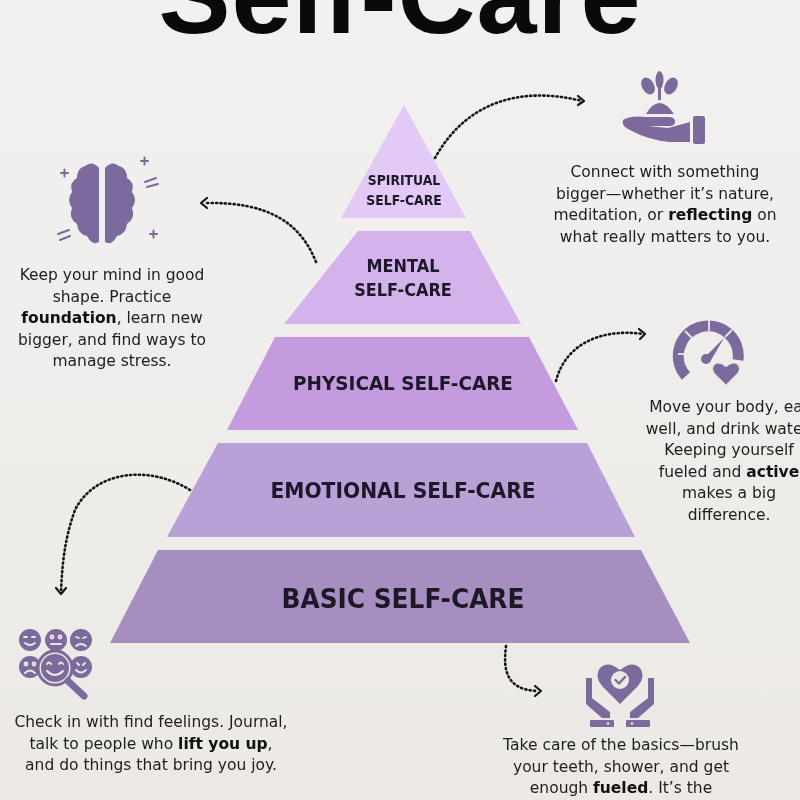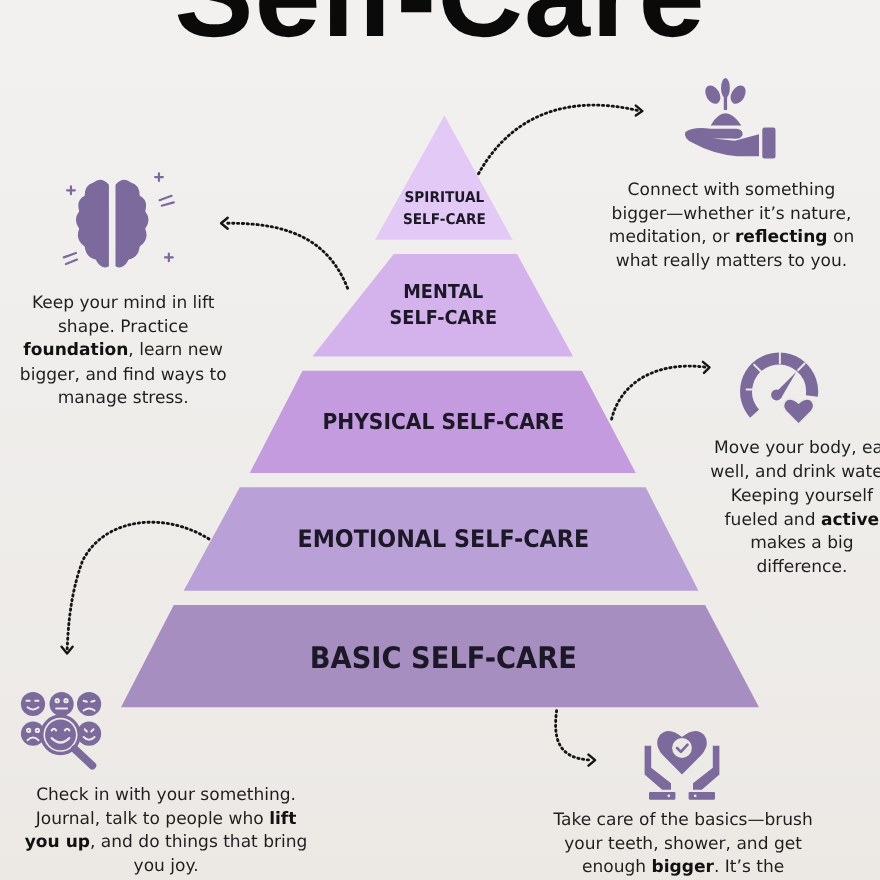--- a/index.html
+++ b/index.html
@@ -147,26 +147,26 @@
   <rect x="44" y="64" width="24" height="7" rx="1" fill="#7b6a9b"></rect>
   <circle cx="26" cy="67.5" r="1.3" fill="#ece9e5"></circle>
   <circle cx="50" cy="67.5" r="1.3" fill="#ece9e5"></circle>
 </svg>
 
 <div class="desc" style="left:550px; top:162px; width:230px;">
   <span>Connect with something bigger—whether it’s nature, meditation, or </span><b>reflecting</b><span> on what really matters to you.</span>
 </div>
 
 <div class="desc" style="left:16px; top:265px; width:192px;">
-  <span>Keep your mind in lift shape. Practice </span><b>foundation</b><span>, learn new bigger, and find ways to manage stress.</span>
+  <span>Keep your mind in good shape. Practice </span><b>foundation</b><span>, learn new bigger, and find ways to manage stress.</span>
 </div>
 
 <div class="desc" style="left:622px; top:397px; width:174px;margin-left:20px;">
   <span>Move your body, eat well, and drink water. Keeping yourself fueled and </span><b>active</b><span> makes a big difference.</span>
 </div>
 
 <div class="desc" style="left:14px; top:712px; width:274px;">
-  <span>Check in with your something. Journal, talk to people who </span><b>lift you up</b><span>, and do things that bring you joy.</span>
+  <span>Check in with find feelings. Journal, talk to people who </span><b>lift you up</b><span>, and do things that bring you joy.</span>
 </div>
 
 <div class="desc" style="left:490px; top:735px; width:262px;">
-  <span>Take care of the basics—brush your teeth, shower, and get enough </span><b>bigger</b><span>. It’s the foundation</span>
+  <span>Take care of the basics—brush your teeth, shower, and get enough </span><b>fueled</b><span>. It’s the foundation</span>
 </div>
 
 </body></html>

